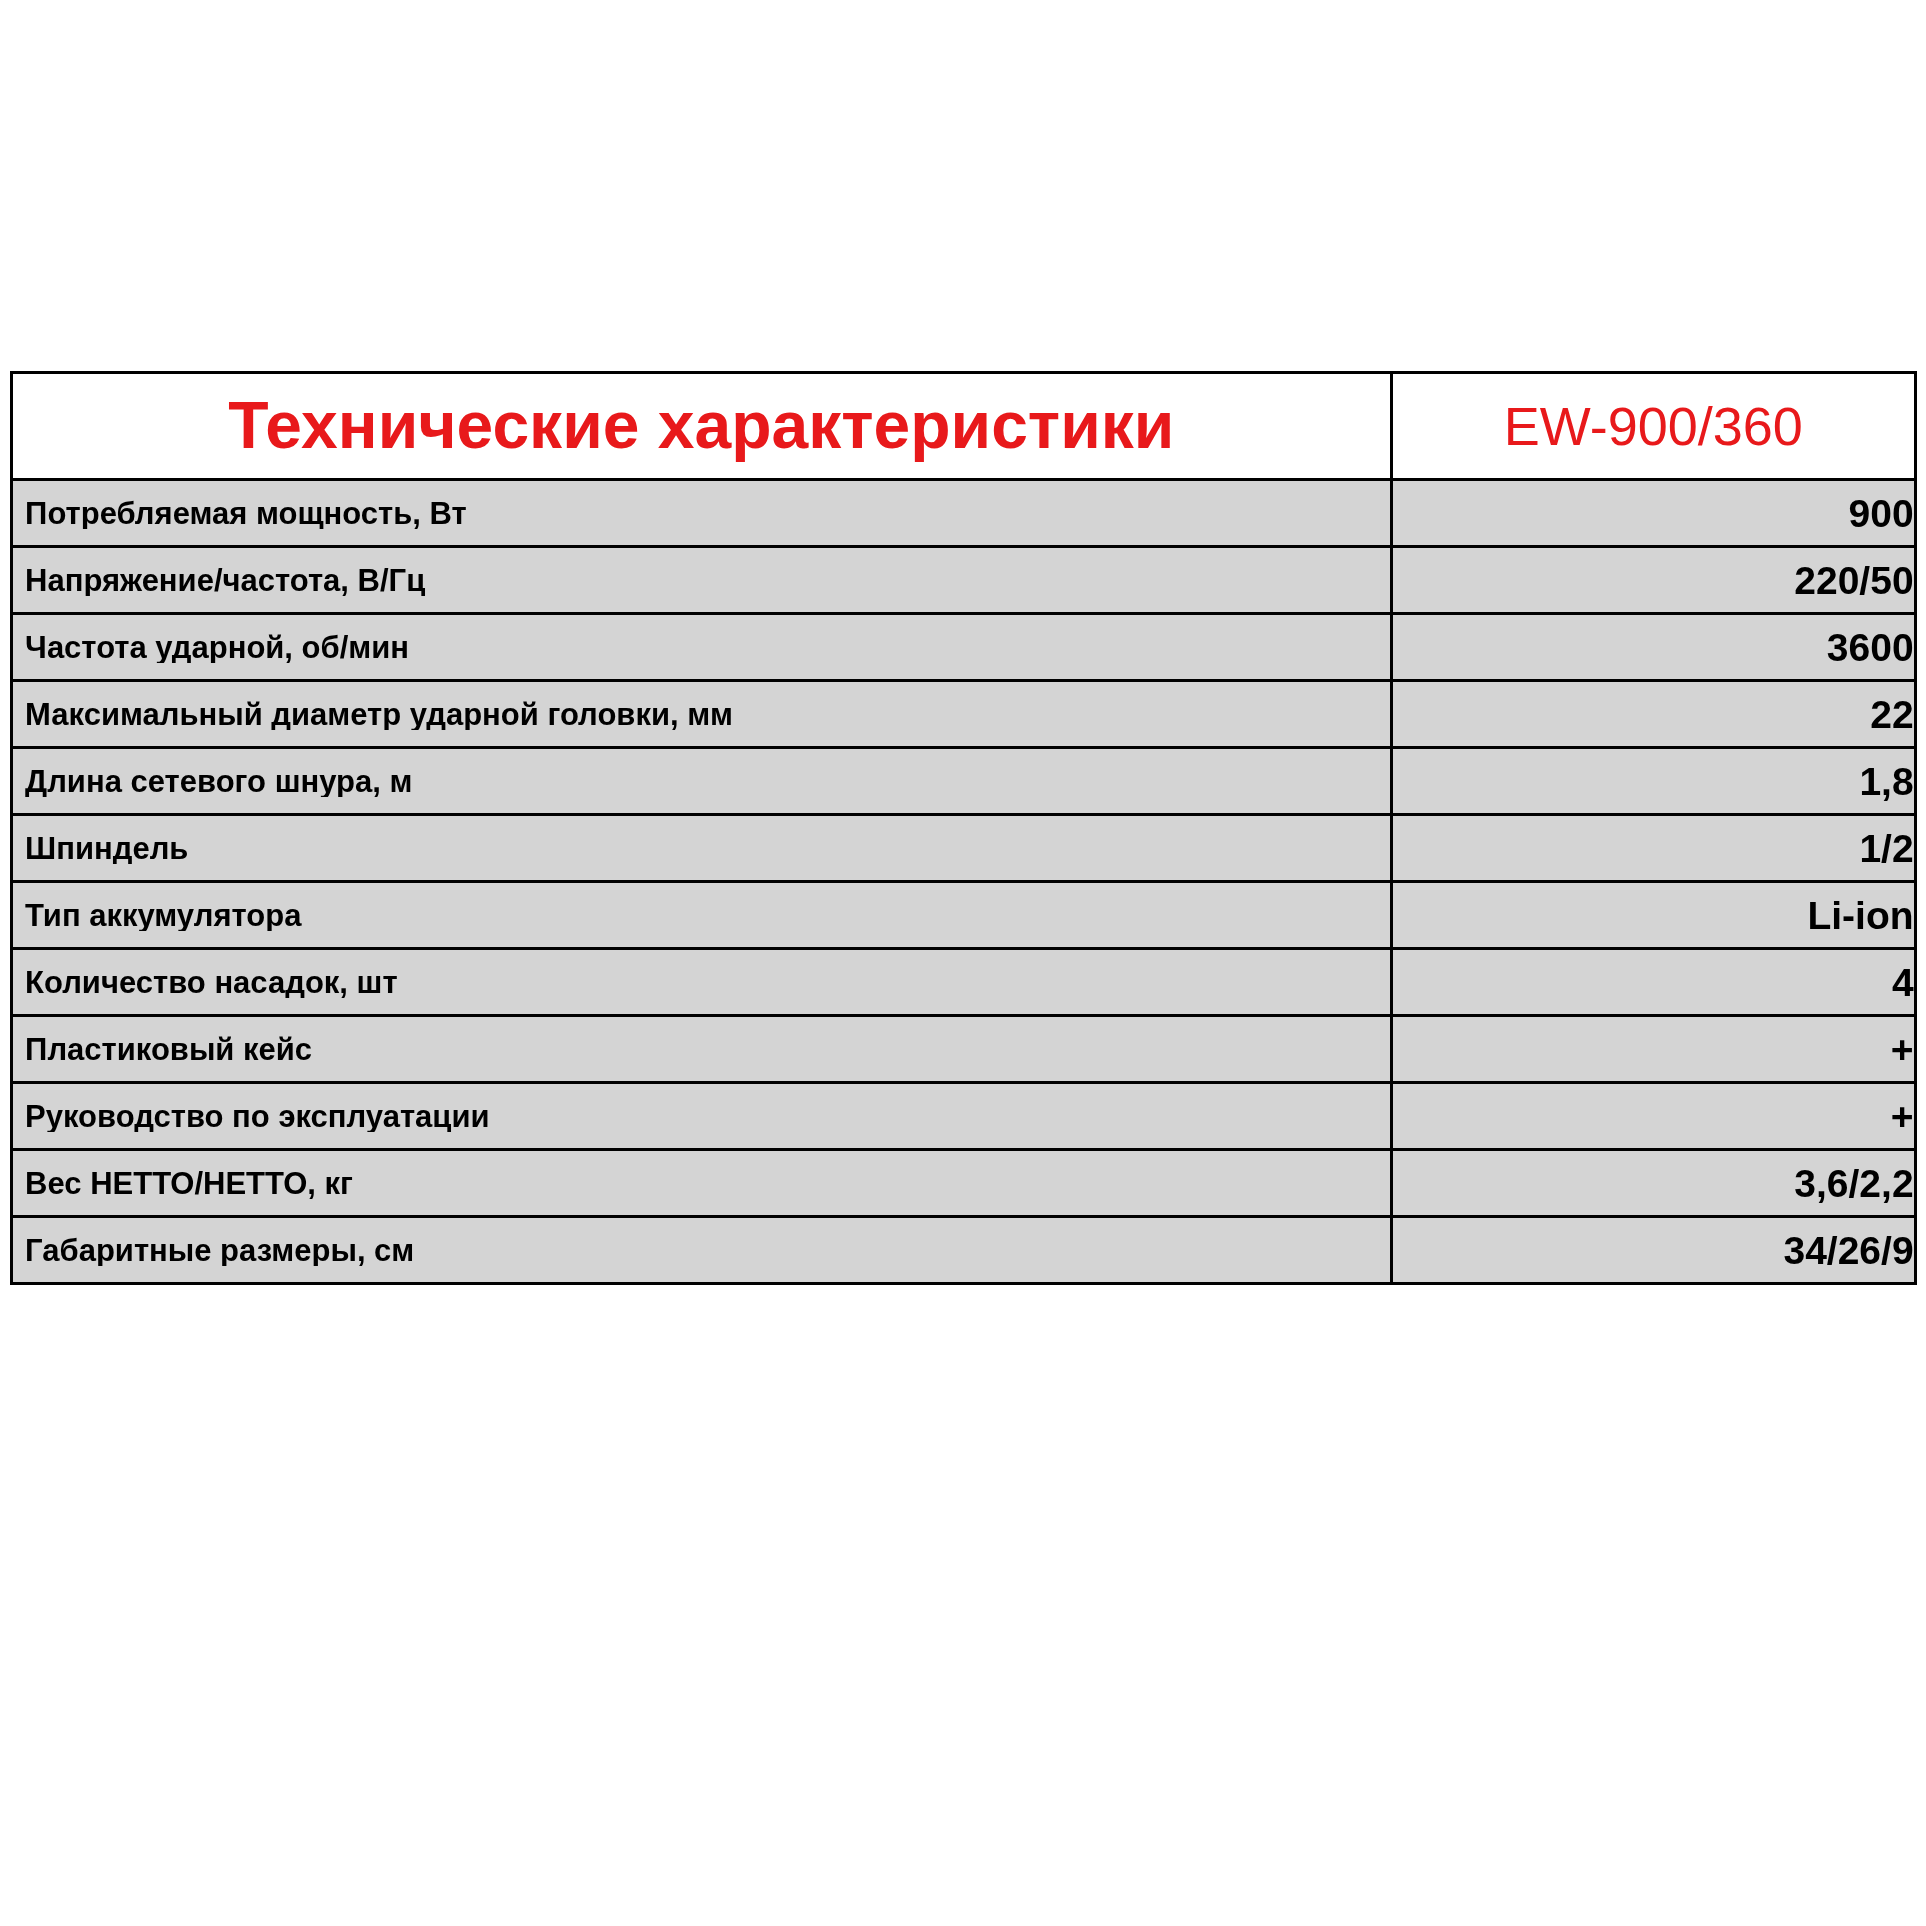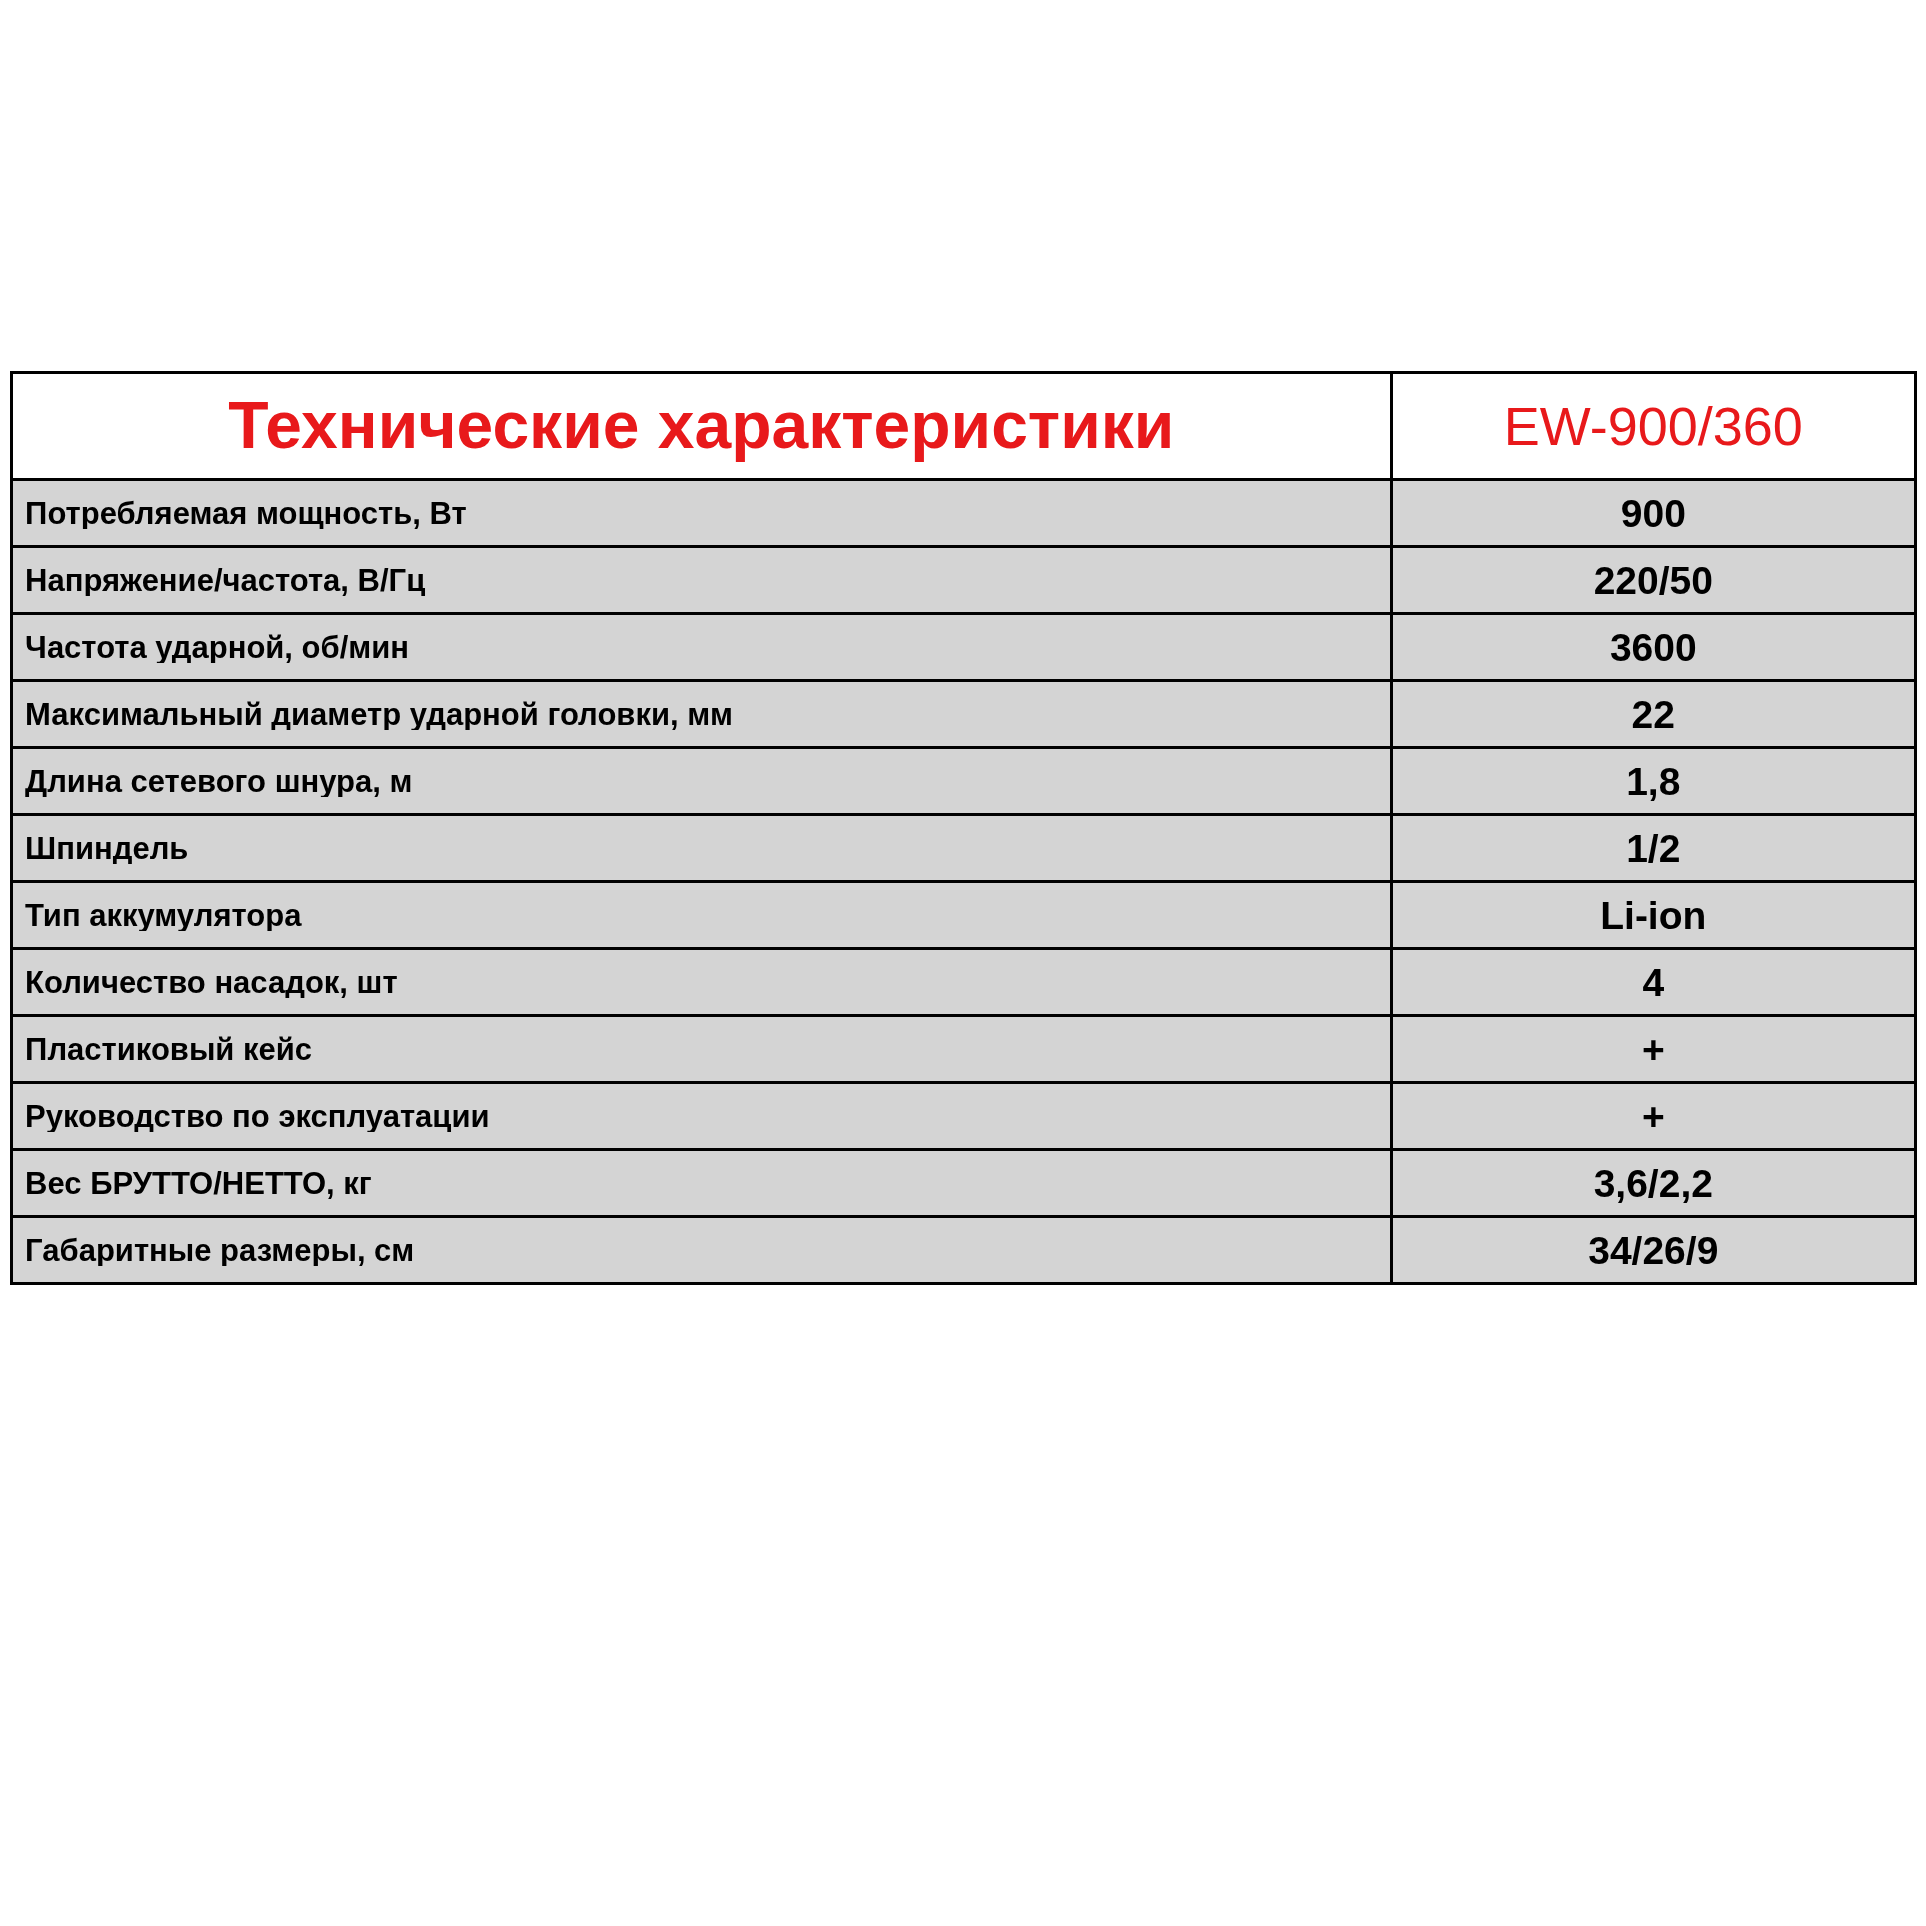--- a/index.html
+++ b/index.html
@@ -74,21 +74,21 @@
     text-align: left;
     padding-left: 12.5px;
     line-height: 1.0;
     white-space: nowrap;
     overflow: hidden;
   }
   .cell-value {
     color: #000000;
     font-size: 39px;
     font-weight: bold;
-    text-align: center;
+    text-align: right;
     line-height: 1.0;
     white-space: nowrap;
   }
 </style>
 </head>
 <body>
 
 <div class="page">
   <div class="spec-table-wrap">
     <table class="spec-table">
@@ -193,21 +193,21 @@
           <td>
             <div class="cell-name">Руководство по эксплуатации</div>
           </td>
           <td>
             <div class="cell-value">+</div>
           </td>
         </tr>
 
         <tr class="spec-row">
           <td>
-            <div class="cell-name">Вес БРУТТО/НЕТТО, кг</div>
+            <div class="cell-name">Вес НЕТТО/НЕТТО, кг</div>
           </td>
           <td>
             <div class="cell-value">3,6/2,2</div>
           </td>
         </tr>
 
         <tr class="spec-row">
           <td>
             <div class="cell-name">Габаритные размеры, см</div>
           </td>

